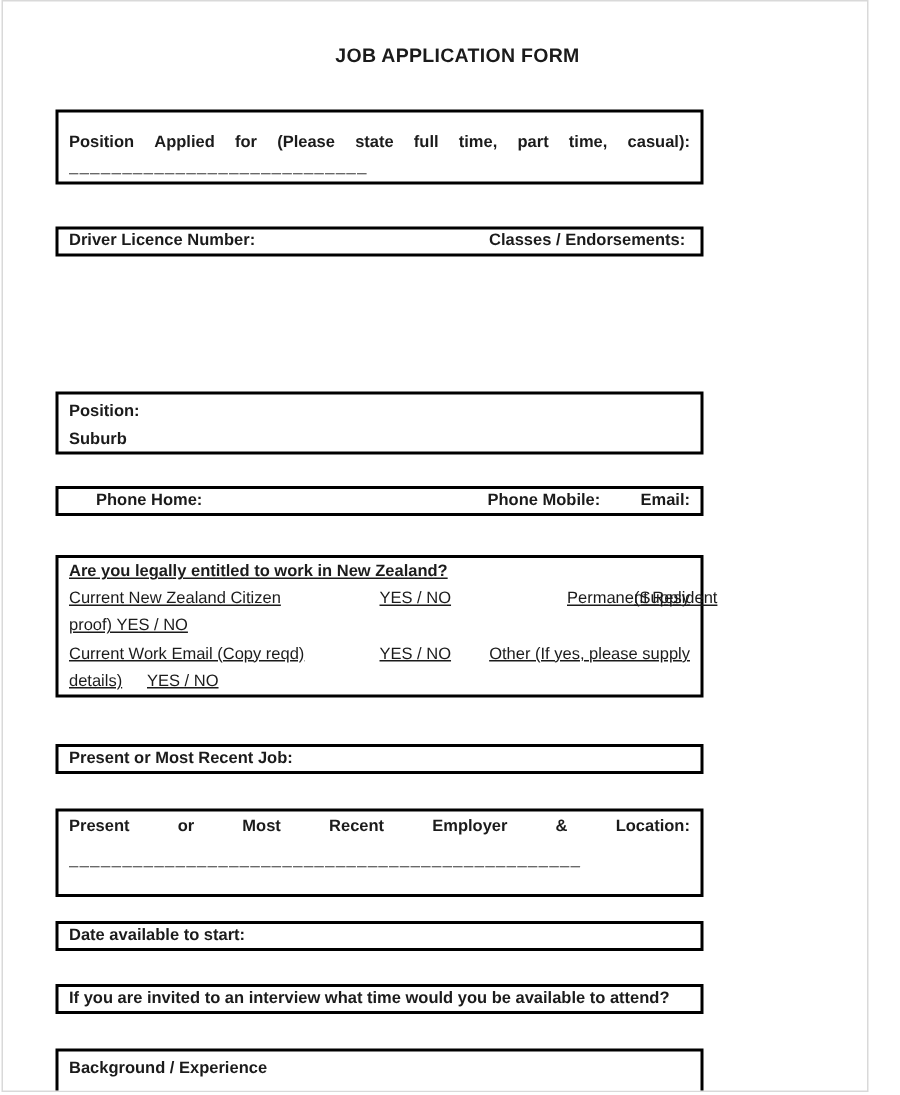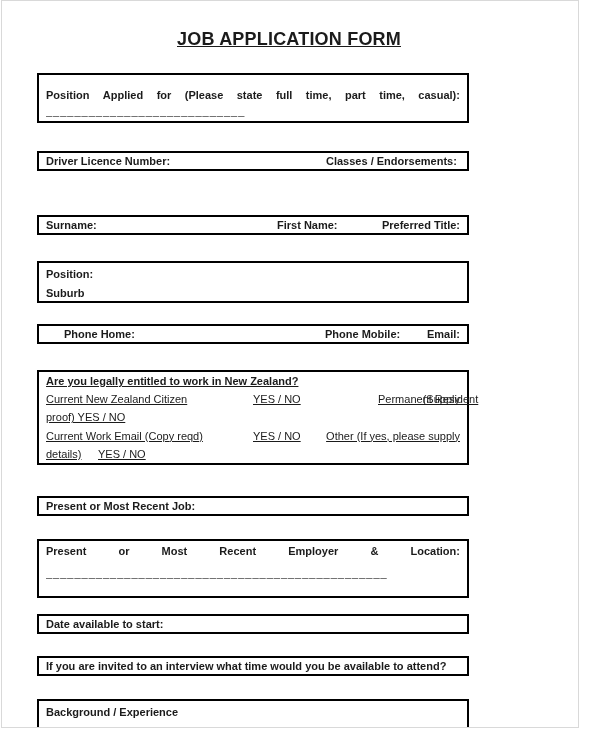--- a/index.html
+++ b/index.html
@@ -6,22 +6,22 @@
   body{
     width:600px;height:730px;background:#ffffff;position:relative;
     font-family:"Liberation Sans", sans-serif;color:#1b1b1b;
     -webkit-font-smoothing:antialiased;
   }
   .sheet{
     position:absolute;left:1px;top:0;width:576px;height:726px;
     border:1px solid #d9d9d9;background:#fff;overflow:hidden;
   }
   .title{
-    position:absolute;left:22px;top:28px;width:530px;text-align:center;
-    font-size:18px;font-weight:bold;text-decoration:underline;letter-spacing:.2px;
+    position:absolute;left:38px;top:28px;width:530px;text-align:center;
+    font-size:13px;font-weight:bold;letter-spacing:.2px;
   }
   .box{
     position:absolute;left:35px;width:432px;border:2px solid #000;
     box-sizing:border-box;font-size:11px;font-weight:bold;background:#fff;
   }
   .single{height:20px;padding:0 7px;line-height:15px;display:flex;align-items:center;}
   .rel{position:relative;width:100%;height:100%;}
   .seg{position:absolute;white-space:nowrap;top:50%;transform:translateY(-50%);}
   
   .b-position{top:72px;height:50px;padding:13px 7px 0 7px;}
@@ -66,27 +66,20 @@
     <div class="blank">____________________________</div>
   </div>
 
   <div class="box single b-driver">
     <div class="rel">
       <span class="seg" style="left:0">Driver Licence Number:</span>
       <span class="seg" style="left:280px">Classes / Endorsements:</span>
     </div>
   </div>
 
-  <div class="box single b-name">
-    <div class="rel">
-      <span class="seg" style="left:0">Surname:</span>
-      <span class="seg" style="left:231px">First Name:</span>
-      <span class="seg" style="right:0">Preferred Title:</span>
-    </div>
-  </div>
 
   <div class="box b-address">
     <div>Position:</div>
     <div>Suburb</div>
   </div>
 
   <div class="box single b-phone">
     <div class="rel">
       <span class="seg" style="left:0">Phone Home:</span>
       <span class="seg" style="left:261px">Phone Mobile:</span>

